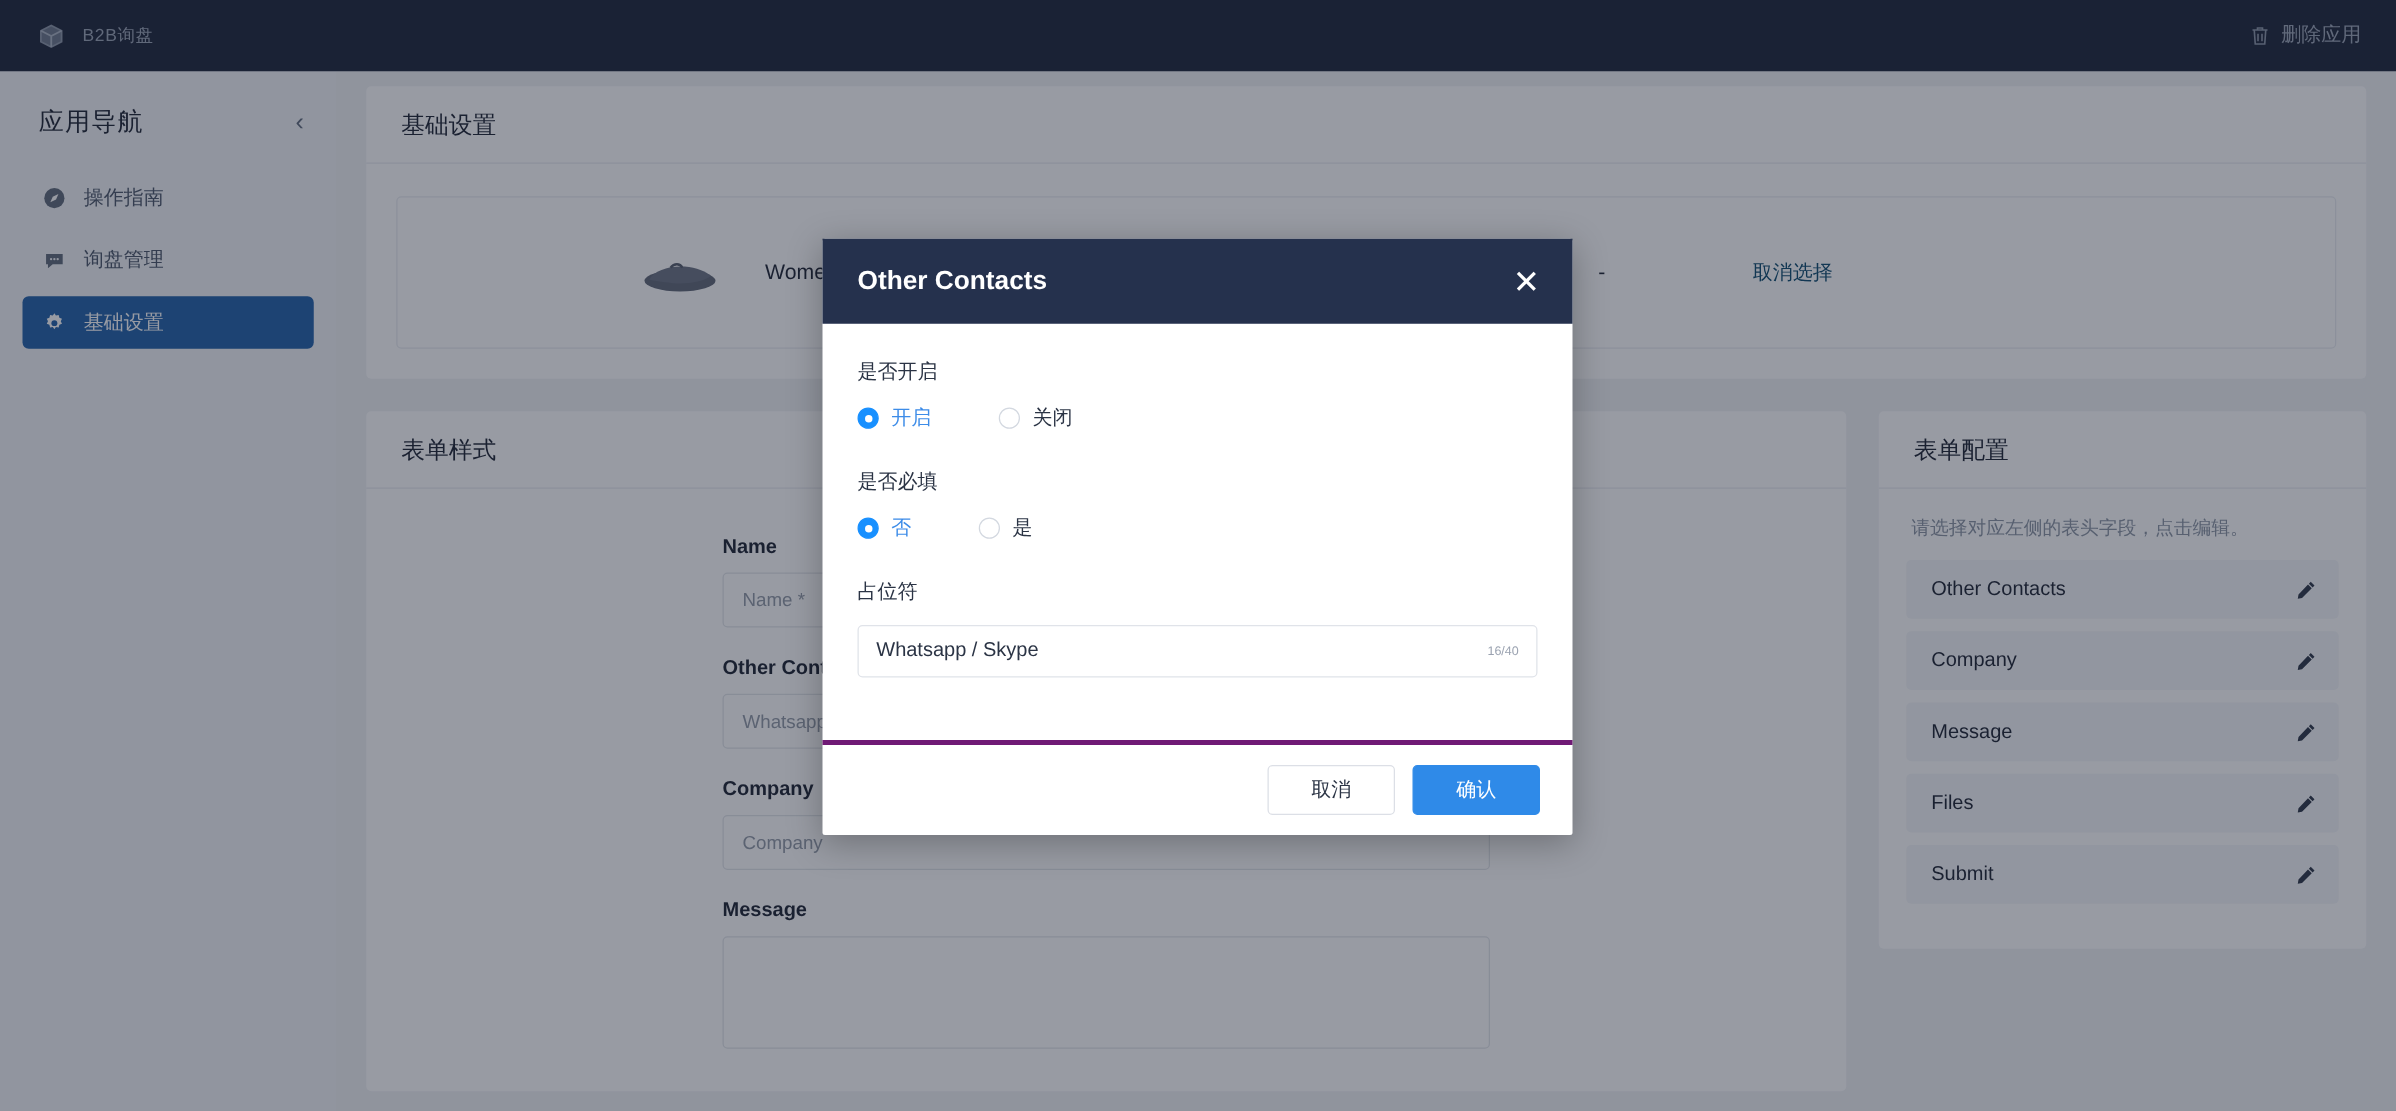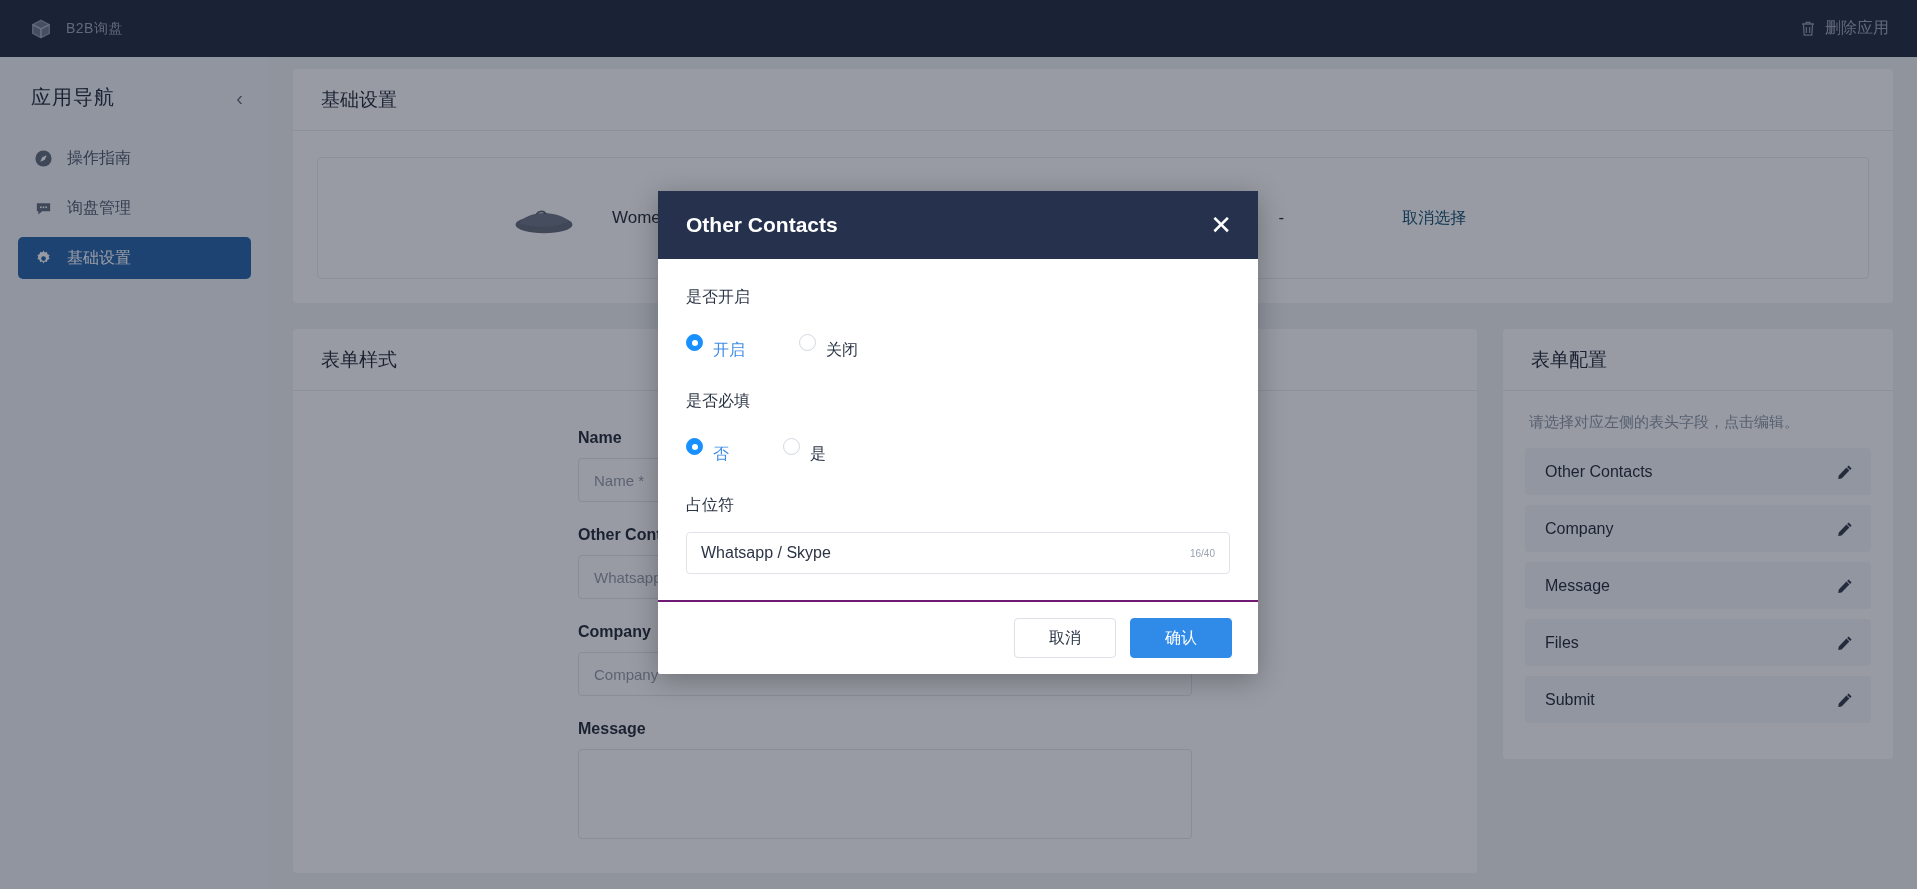--- a/index.html
+++ b/index.html
@@ -111,31 +111,31 @@
   .radio-row { display: flex; align-items: center; margin-bottom: 30px; }
   .radio { display: flex; align-items: center; gap: 10px; cursor: pointer; }
   .radio + .radio { margin-left: 54px; }
   .dot {
     width: 17px; height: 17px; border-radius: 50%;
     border: 1px solid #d3d8e0; background: #fff; flex: 0 0 17px;
     display: flex; align-items: center; justify-content: center;
   }
   .dot.on { background: #1890ff; border-color: #1890ff; }
   .dot.on::after { content: ""; width: 6px; height: 6px; border-radius: 50%; background: #fff; }
-  .rlabel { font-size: 16px; color: #2b3445; margin-top: 16px; }
+  .rlabel { font-size: 16px; color: #2b3445; }
   .radio.on .rlabel { color: #3d8ce8; }
   .m-input {
     height: 42px; border: 1px solid #e0e3e9; border-radius: 4px;
     display: flex; align-items: center; justify-content: space-between;
     padding: 0 14px; font-size: 16px; color: #2b3445; background: #fff;
   }
   .counter { font-size: 10px; color: #9aa2b0; }
   .modal-foot {
-    border-top: 2px solid #701a75; padding: 16px 26px;
-    display: flex; justify-content: flex-end; gap: 14px;
+    border-top: 4px solid #701a75; padding: 16px 26px;
+    display: flex; justify-content: flex-end; gap: 14px; margin-top: 24px;
   }
   .btn {
     min-width: 102px; height: 40px; border-radius: 4px;
     display: flex; align-items: center; justify-content: center;
     font-size: 16px; cursor: pointer;
   }
   .btn-ghost { background: #fff; border: 1px solid #dcdfe6; color: #2b3445; }
   .btn-primary { background: #2f8ae8; border: 1px solid #2f8ae8; color: #ffffff; }
 </style>
 </head>

